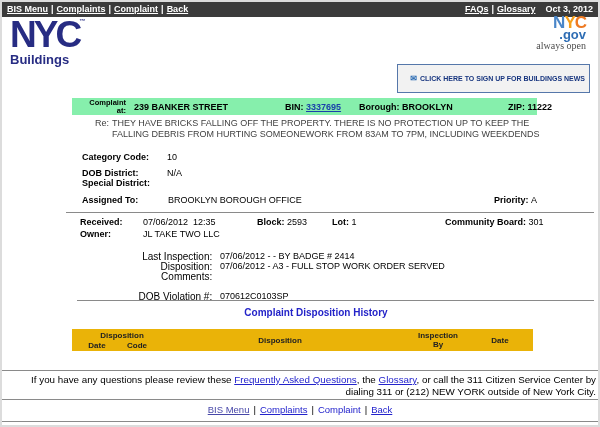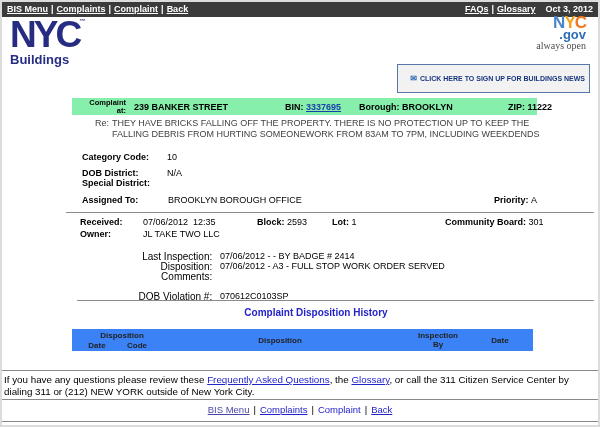--- a/index.html
+++ b/index.html
@@ -60,32 +60,32 @@
   .b { font-weight:bold; }
   .ilbl { position:absolute; left:0; width:213px; text-align:right; font-size:10px;
           font-weight:normal; white-space:pre; }
   .ival { position:absolute; left:218px; font-size:9px; white-space:pre; }
   .hr { position:absolute; height:1px; background:#8a8a8a; }
 
   
   .htitle { position:absolute; left:16px; top:305px; width:100%; text-align:center;
             font-size:10px; font-weight:bold; color:#2323c8; }
   .htable { position:absolute; left:70px; top:327px; width:461px; height:22px;
-            background:#3b82f6; font-size:8px; font-weight:bold; color:#222; }
+            background:#eab308; font-size:8px; font-weight:bold; color:#222; }
   .htable span { position:absolute; text-align:center; white-space:pre; }
   .h-grp  { left:0;   width:100px; top:2px; }
   .h-date { left:0;   width:50px;  top:12px; }
   .h-code { left:40px; width:50px; top:12px; }
   .h-disp { left:120px; width:176px; top:7px; }
   .h-insp1{ left:331px; width:70px; top:2px; }
   .h-insp2{ left:331px; width:70px; top:11px; }
   .h-date2{ left:408px; width:40px; top:7px; }
 
   
-  .ftext { position:absolute; left:2px; top:372px; width:592px; text-align:left;
+  .ftext { position:absolute; left:2px; top:372px; width:592px; text-align:right;
            font-size:9.8px; line-height:12px; color:#000; }
   .lk { color:#2323cc; text-decoration:underline; cursor:pointer; }
   .bnav { position:absolute; left:0; top:402px; width:100%; text-align:center;
           font-size:9.5px; color:#000; }
   .bnav .sep { margin:0 4px; }
   .bnav a { cursor:pointer; }
   .bnav .lk1 { color:#4747a8; text-decoration:underline; }
   .bnav .lk2 { color:#2323cc; text-decoration:underline; }
   .bnav .cur { color:#2323cc; text-decoration:none; }
 </style>

